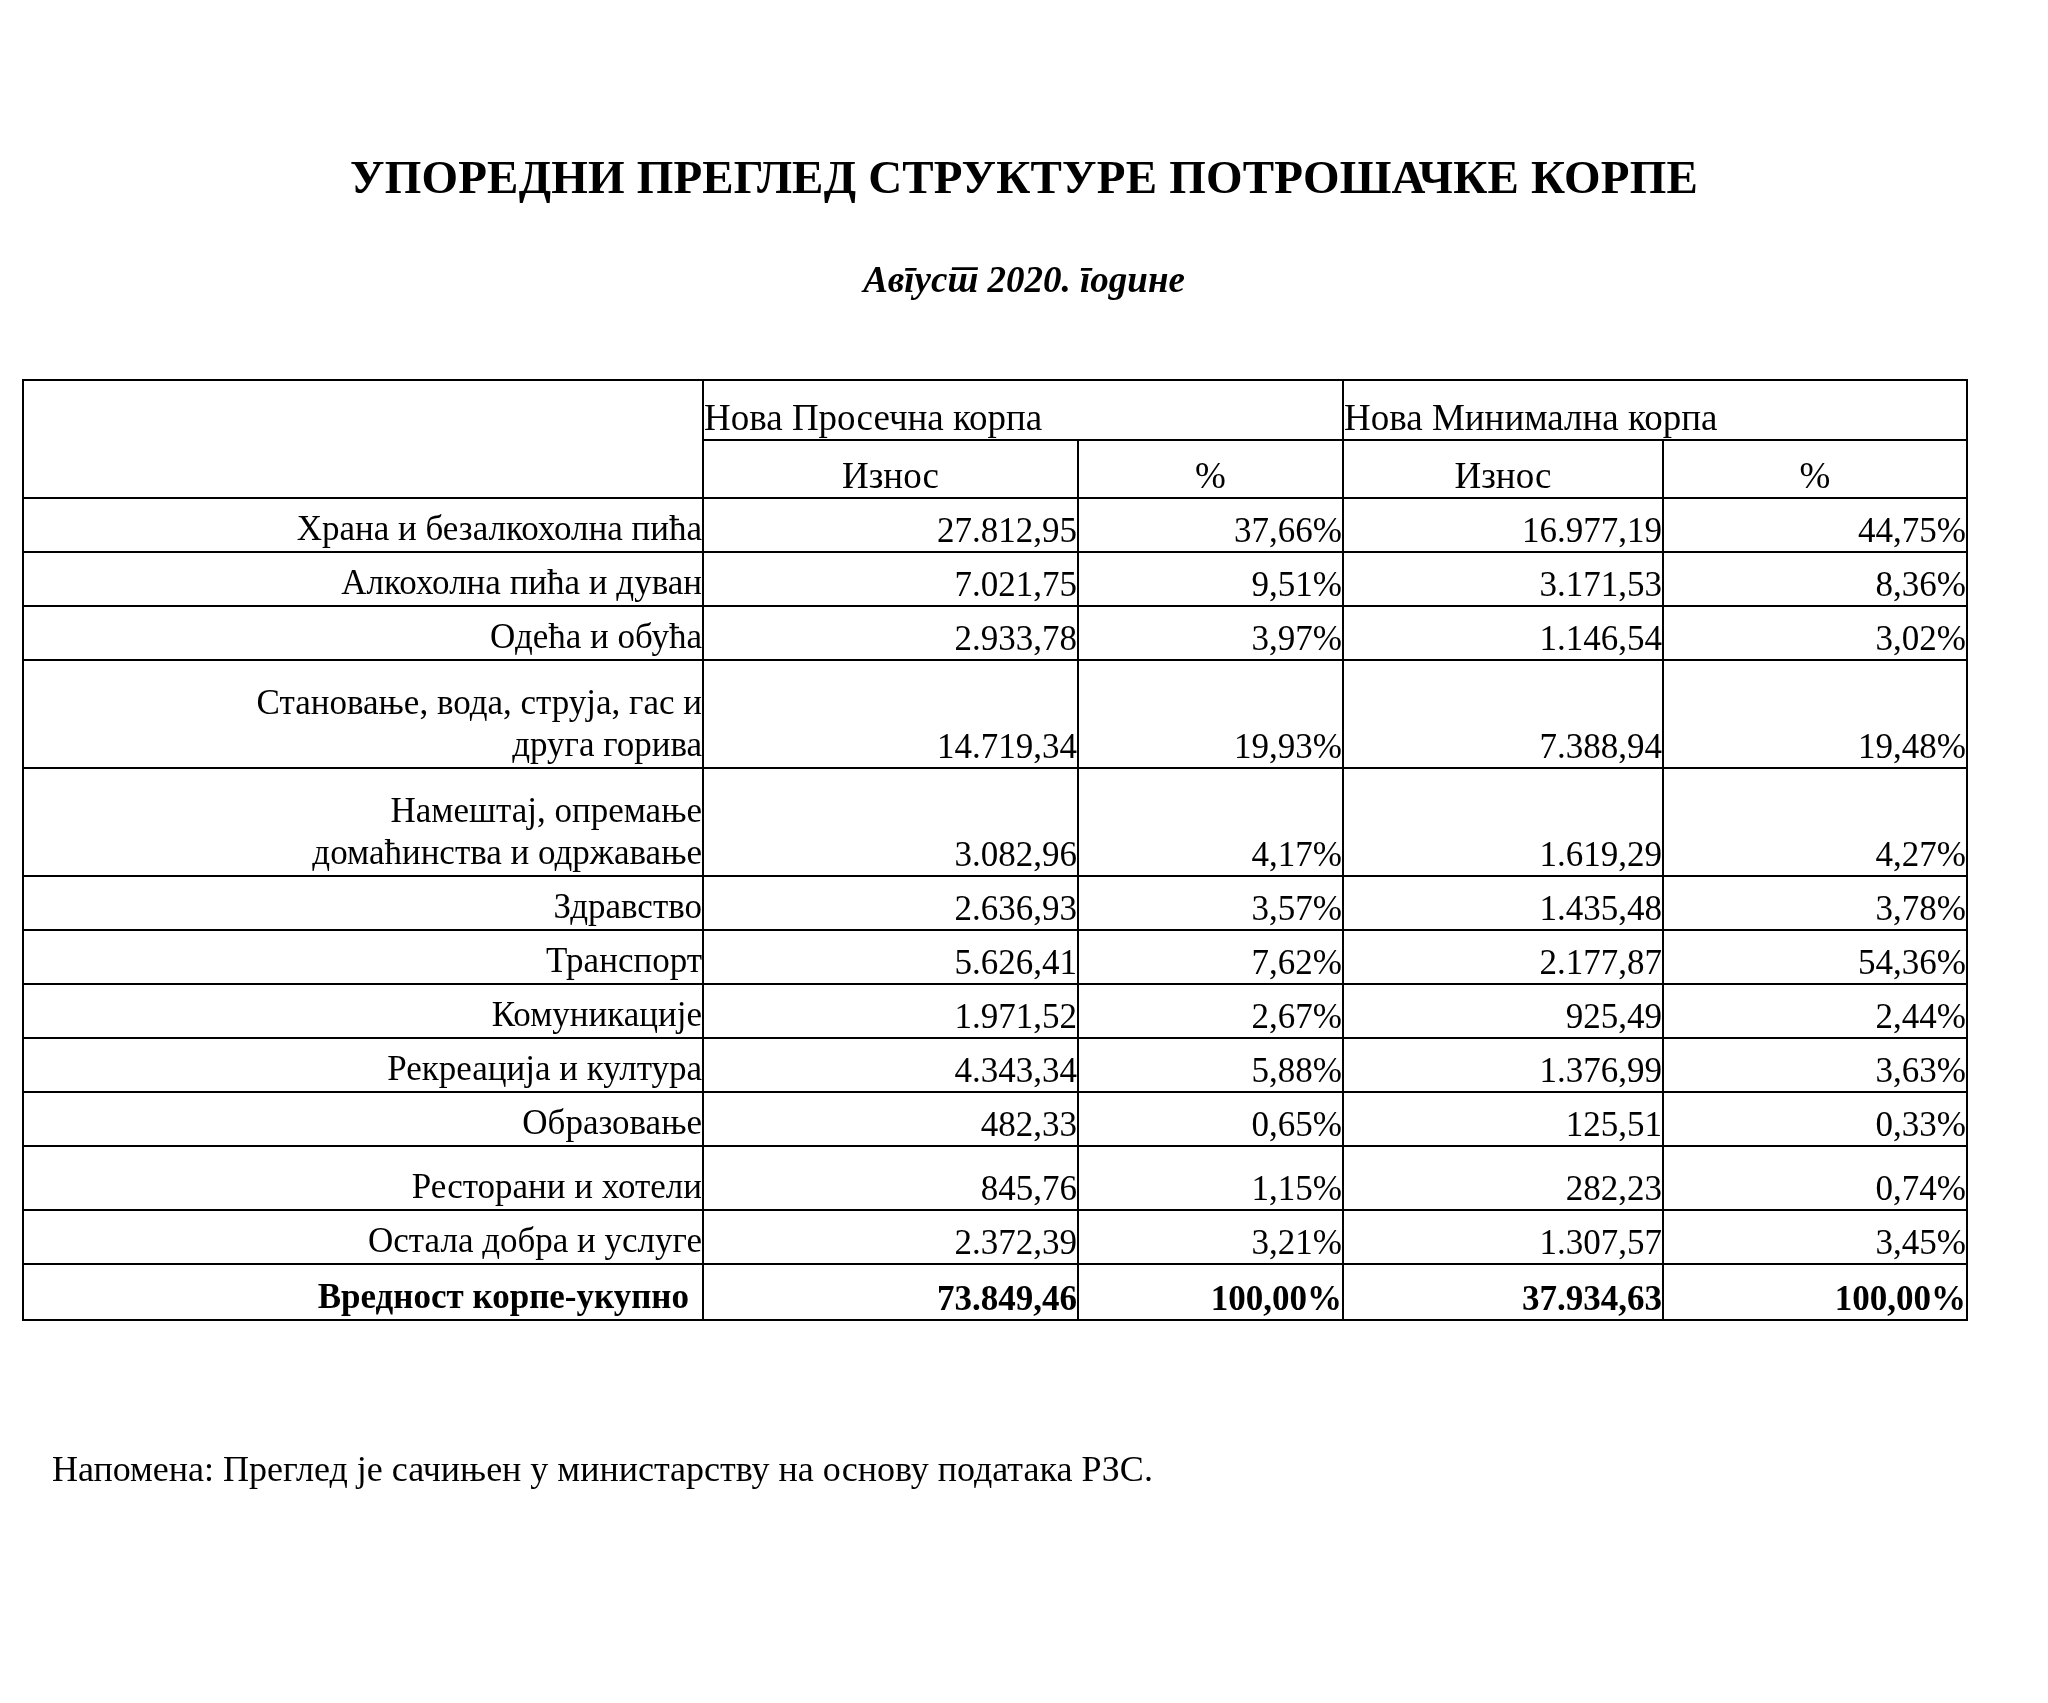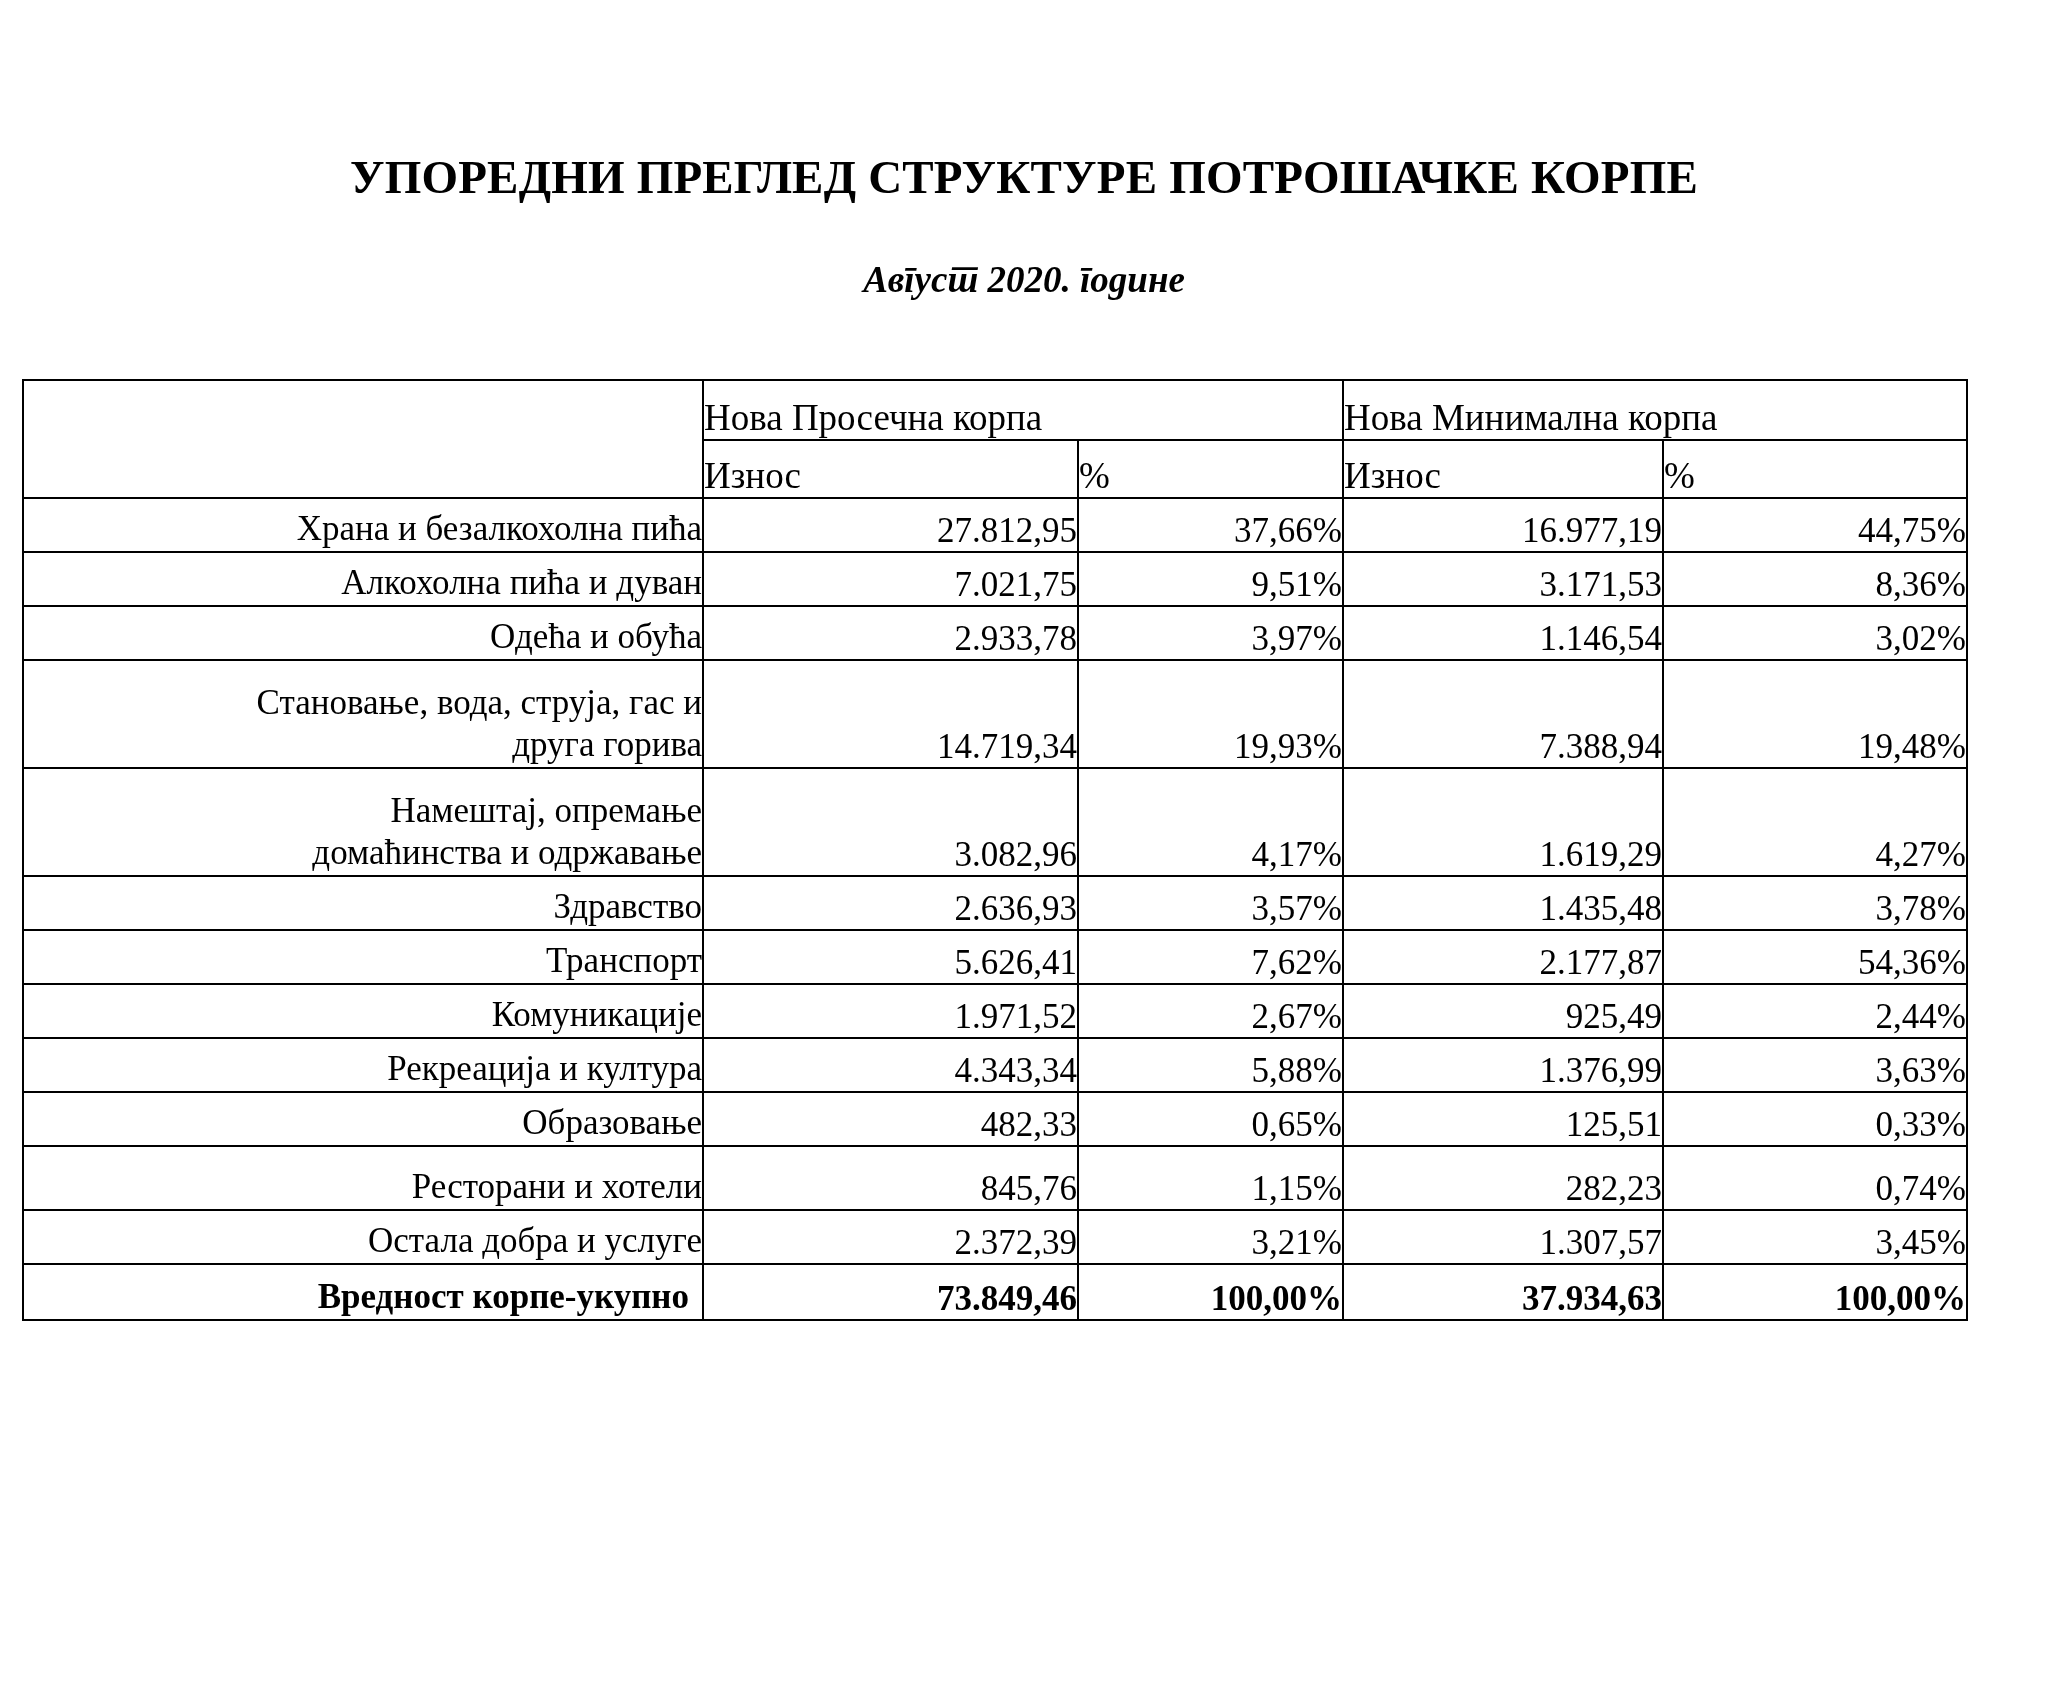--- a/index.html
+++ b/index.html
@@ -73,20 +73,21 @@
   
   .hdr-group {
     text-align: left;
     font-weight: bold;
     font-size: 37px;
     height: 58px;
     vertical-align: middle;
     padding-bottom: 4px;
   }
   .hdr-sub {
+    text-align: center;
     font-weight: bold;
     font-size: 37px;
     height: 56px;
     vertical-align: middle;
     padding-bottom: 4px;
     margin-top: 8px;
   }
   .hdr-blank {
     border-bottom: 2px solid #000000;
   }
@@ -296,14 +297,15 @@
           <td class="num">73.849,46</td>
           <td class="num">100,00%</td>
           <td class="num">37.934,63</td>
           <td class="num">100,00%</td>
         </tr>
 
       </tbody>
     </table>
   </div>
 
+  <div class="footnote">Напомена: Преглед је сачињен у министарству на основу података РЗС.</div>
 
 </div>
 
 </body></html>

